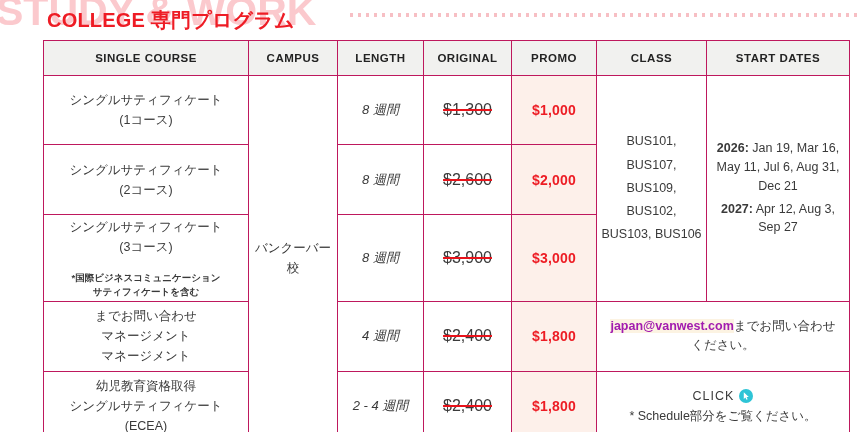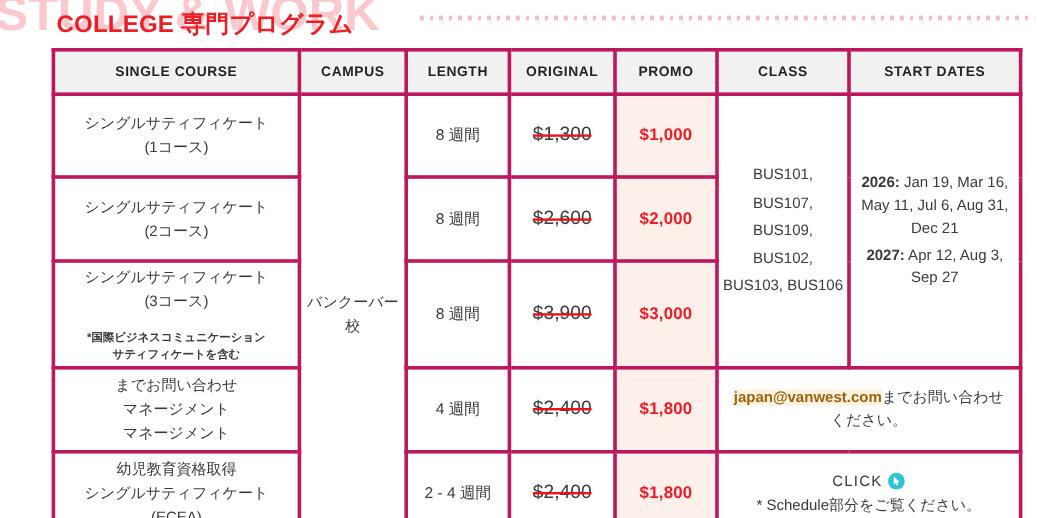--- a/index.html
+++ b/index.html
@@ -21,46 +21,46 @@
   .dotted-divider{
     position:absolute;left:350px;right:2px;top:13px;height:4px;z-index:1;
     background:repeating-linear-gradient(90deg,#F7BFC4 0 3px,transparent 3px 8px);
   }
   table.pricing{
     position:absolute;left:43px;top:40px;z-index:2;
     width:806px;border-collapse:collapse;table-layout:fixed;
     background:#fff;
   }
   .pricing th,.pricing td{
-    border:3px solid #be185d;text-align:center;vertical-align:middle;
+    border:1px solid #be185d;text-align:center;vertical-align:middle;
     padding:2px 3px;color:#3a3a3a;
   }
   .pricing th{
     background:#F1F1EF;color:#232323;font-size:11.5px;font-weight:bold;
     letter-spacing:0.5px;height:30px;
   }
   tr.r1{height:69px;} tr.r2{height:70px;} tr.r3{height:71px;}
   tr.r4{height:70px;} tr.r5{height:70px;}
   .course-cell{font-size:12.5px;line-height:1.6;}
   .course-note{font-size:9.5px;font-weight:bold;line-height:1.45;margin-top:14px;}
-  .length-cell{font-size:13px;}
+  .length-cell{font-size:13px;font-style:italic;}
   .orig-cell{font-size:16px;color:#3f3f3f;}
   .strike{
     text-decoration:line-through;
     text-decoration-color:#E8131B;
     text-decoration-thickness:1.5px;
   }
   .promo-cell{background:#FDF0EA;}
   .promo-price{color:#ED1C24;font-weight:bold;font-size:14px;letter-spacing:0.2px;}
   .class-cell{font-size:12.5px;line-height:1.85;}
   .dates-cell{font-size:12.5px;line-height:1.5;color:#2f2f2f;margin-top:25px;}
   .dates-cell .yr{font-weight:bold;}
   .dates-para{margin:4px 0;}
   .contact-cell{font-size:12.5px;line-height:1.55;color:#2f2f2f;}
-  .email-link{font-weight:bold;color:#a16207;background:#FCF3E2;cursor:pointer;}
+  .email-link{font-weight:bold;color:#a21caf;background:#FCF3E2;cursor:pointer;}
   .click-cell{font-size:12.5px;color:#2f2f2f;line-height:1.6;margin-top:40px;}
   .click-row{display:flex;align-items:center;justify-content:center;gap:5px;}
   .click-label{letter-spacing:1px;cursor:pointer;}
   .click-icon{width:14px;height:14px;display:inline-block;cursor:pointer;}
 </style>
 </head>
 <body>
 
 <div class="watermark">STUDY &amp; WORK</div>
 <div class="page-title">COLLEGE 専門プログラム</div>

